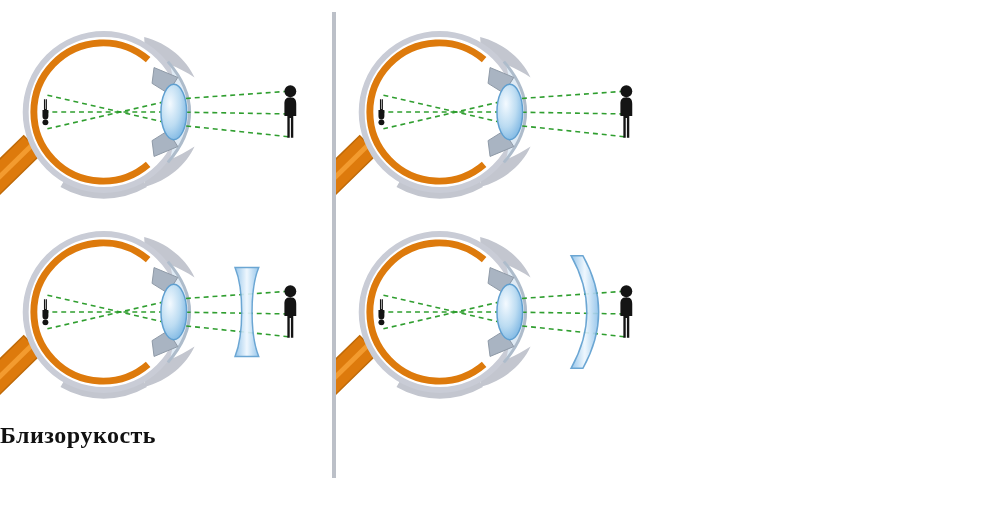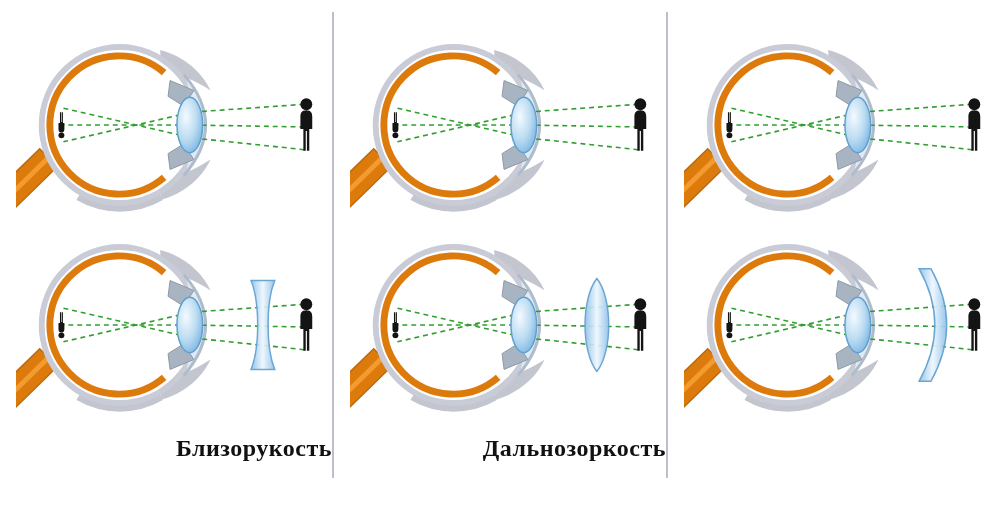--- a/index.html
+++ b/index.html
@@ -3,22 +3,22 @@
 <meta charset="utf-8">
 <style>
   html,body{margin:0;padding:0;background:#ffffff;}
   .canvas{
     width:1000px;height:512px;background:#ffffff;
     display:flex;flex-direction:row;align-items:stretch;
     font-family:"Liberation Serif", serif;
     overflow:hidden;position:relative;
   }
   .panel{
-    width:332px;display:flex;flex-direction:column;align-items:flex-end;
-    padding-top:27px;box-sizing:border-box;
+    width:332px;display:flex;flex-direction:column;align-items:flex-start;
+    padding-top:14px;box-sizing:border-box;
   }
   .divider{
     width:2px;background:#bcc0c8;margin:12px 0 34px 0;flex:0 0 2px;
   }
   .fig{display:block;width:316px;height:188px;margin-top:4px;}
   .fig + .fig{margin-top:12px;}
   .label{
     margin-top:16px;font-weight:700;font-size:24px;color:#111111;
     letter-spacing:0.5px;text-align:center;
   }
@@ -97,30 +97,20 @@
     </svg>
     <svg class="fig" viewBox="0 0 320 190" role="img">
       <use href="#scene"></use>
       <path d="M238 50 L262 50 C253 72 253 118 262 140 L238 140 C247 118 247 72 238 50 Z" fill="url(#gLensExt)" stroke="#5f9fd0" stroke-width="1.5" opacity="0.92"></path>
     </svg>
     <div class="label">Близорукость</div>
   </div>
 
   <div class="divider"></div>
 
-  <div class="panel">
-    <svg class="fig" viewBox="0 0 320 190" role="img">
-      <use href="#scene"></use>
-    </svg>
-    <svg class="fig" viewBox="0 0 320 190" role="img">
-      <use href="#scene"></use>
-      <path d="M250 48 C 266 68 266 122 250 142 C 234 122 234 68 250 48 Z" fill="url(#gLensExt)" stroke="#5f9fd0" stroke-width="1.5" opacity="0.92"></path>
-    </svg>
-    <div class="label">Дальнозоркость</div>
-  </div>
 
   <div class="divider"></div>
 
   <div class="panel">
     <svg class="fig" viewBox="0 0 320 190" role="img">
       <use href="#scene"></use>
     </svg>
     <svg class="fig" viewBox="0 0 320 190" role="img">
       <use href="#scene"></use>
       <path d="M238 38 Q 270 95 238 152 L 250 152 Q 282 95 250 38 Z" fill="url(#gLensExt)" stroke="#5f9fd0" stroke-width="1.5" opacity="0.92"></path>

